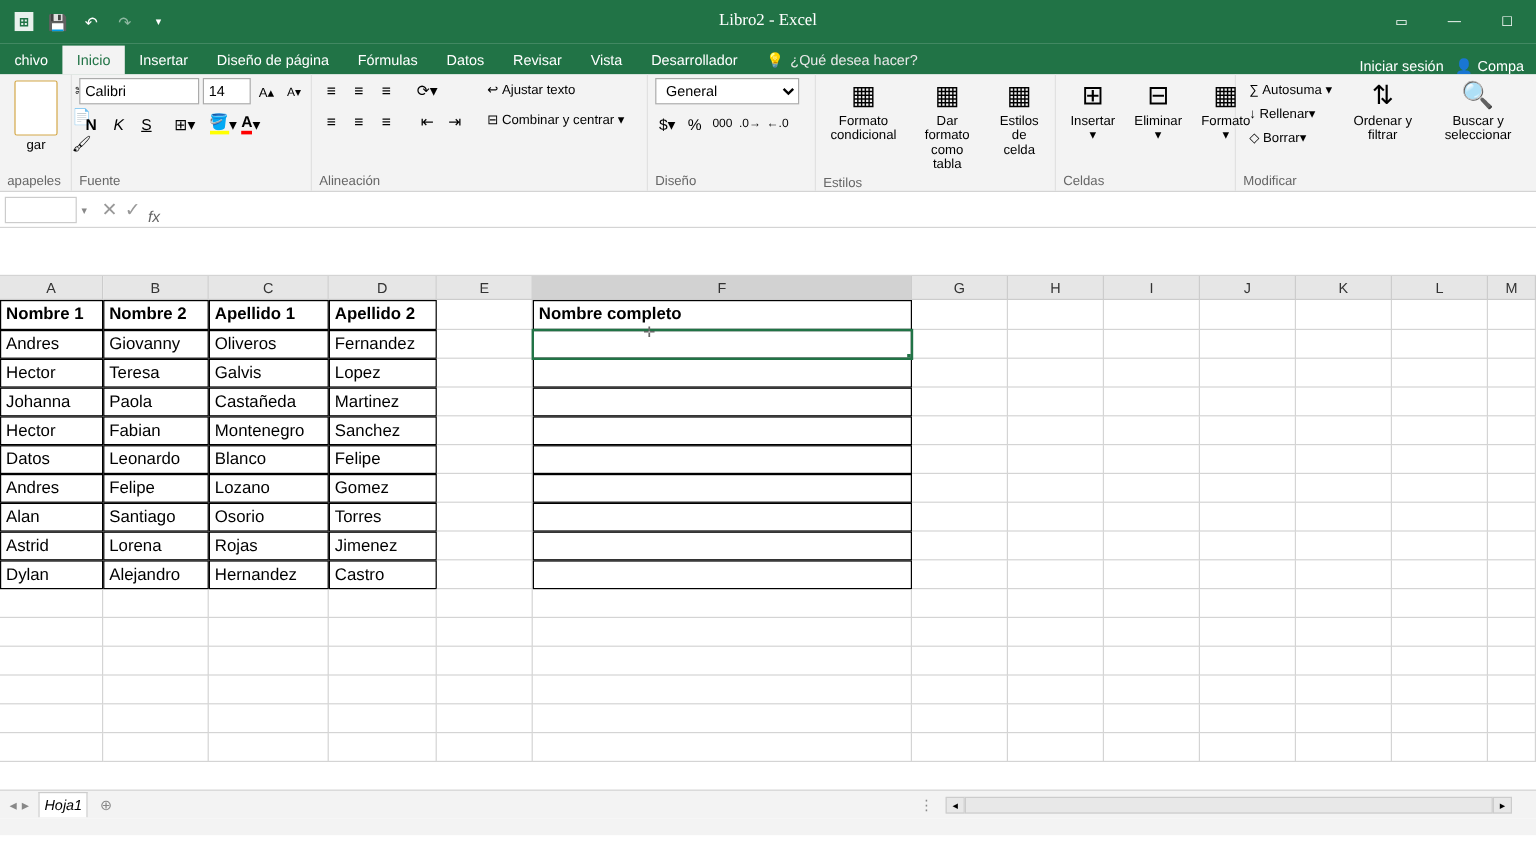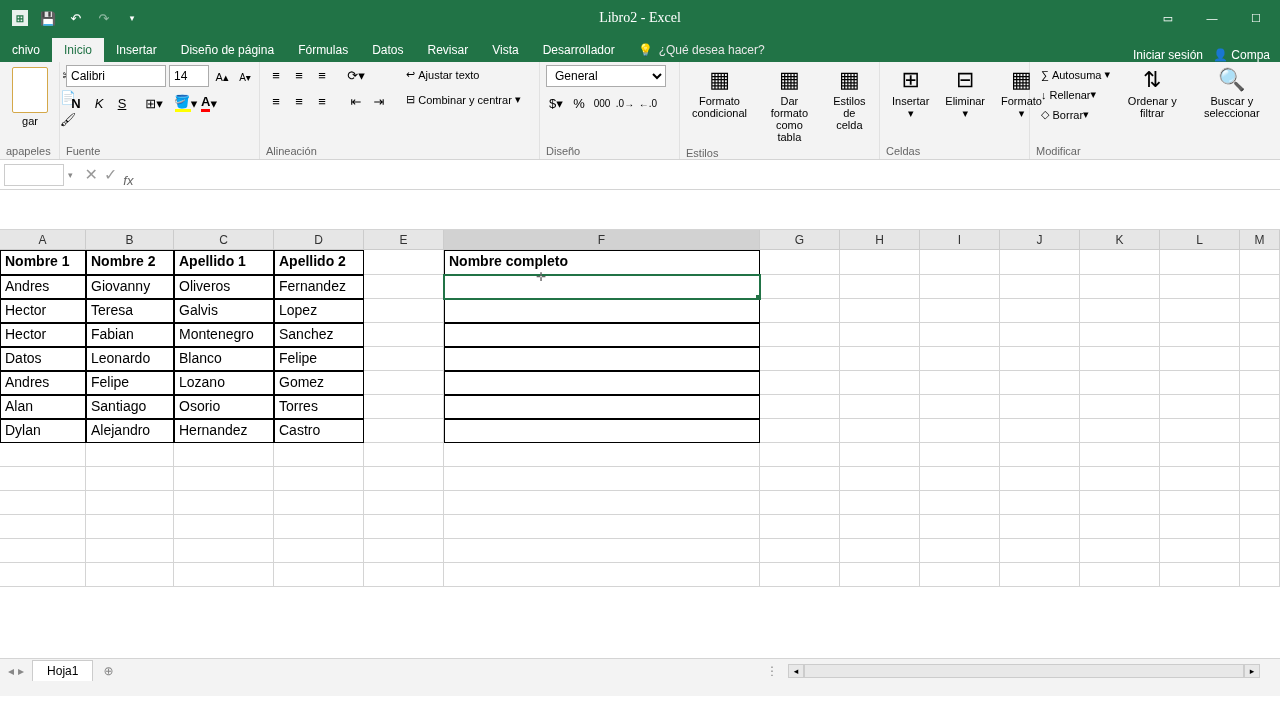--- a/index.html
+++ b/index.html
@@ -70,21 +70,21 @@
 .cursor-cross { position: absolute; color: #666; font-size: 12px; pointer-events: none; }
 
 
 .cA { width: 86px; } .cB { width: 88px; } .cC { width: 100px; } .cD { width: 90px; }
 .cE { width: 80px; } .cF { width: 316px; } .cG { width: 80px; } .cH { width: 80px; }
 .cI { width: 80px; } .cJ { width: 80px; } .cK { width: 80px; } .cL { width: 80px; } .cM { width: 40px; }
 
 
 .sheet-bar { height: 24px; border-top: 1px solid #d4d4d4; background: #f3f3f3; display: flex; align-items: center; font-size: 12px; }
 .sheet-nav { display: flex; gap: 4px; padding: 0 8px; color: #888; }
-.sheet-tab { padding: 3px 14px; background: #fff; border: 1px solid #ccc; border-bottom: none; }
+.sheet-tab { padding: 3px 4px; background: #fff; border: 1px solid #ccc; border-bottom: none; font-style: italic; }
 .sheet-add { padding: 0 10px; color: #888; }
 .hscroll { flex: 1; display: flex; align-items: center; justify-content: flex-end; padding-right: 20px; }
 .scroll-track { width: 440px; height: 14px; background: #e8e8e8; border: 1px solid #ccc; position: relative; }
 .scroll-arrow { width: 16px; height: 14px; background: #e8e8e8; border: 1px solid #ccc; display: flex; align-items: center; justify-content: center; font-size: 9px; }
 
 
 .status { height: 14px; background: #f3f3f3; }
 
 svg { display: block; }
 </style>
@@ -340,20 +340,35 @@
           <div class="cell cF bordered"></div>
           <div class="cell cG"></div>
           <div class="cell cH"></div>
           <div class="cell cI"></div>
           <div class="cell cJ"></div>
           <div class="cell cK"></div>
           <div class="cell cL"></div>
           <div class="cell cM"></div>
         </div>
         <div class="row-body">
+          <div class="cell cA bordered">Johanna</div>
+          <div class="cell cB bordered">Paola</div>
+          <div class="cell cC bordered">Castañeda</div>
+          <div class="cell cD bordered">Martinez</div>
+          <div class="cell cE"></div>
+          <div class="cell cF bordered"></div>
+          <div class="cell cG"></div>
+          <div class="cell cH"></div>
+          <div class="cell cI"></div>
+          <div class="cell cJ"></div>
+          <div class="cell cK"></div>
+          <div class="cell cL"></div>
+          <div class="cell cM"></div>
+        </div>
+        <div class="row-body">
           <div class="cell cA bordered">Hector</div>
           <div class="cell cB bordered">Fabian</div>
           <div class="cell cC bordered">Montenegro</div>
           <div class="cell cD bordered">Sanchez</div>
           <div class="cell cE"></div>
           <div class="cell cF bordered"></div>
           <div class="cell cG"></div>
           <div class="cell cH"></div>
           <div class="cell cI"></div>
           <div class="cell cJ"></div>
@@ -389,20 +404,35 @@
           <div class="cell cJ"></div>
           <div class="cell cK"></div>
           <div class="cell cL"></div>
           <div class="cell cM"></div>
         </div>
         <div class="row-body">
           <div class="cell cA bordered">Alan</div>
           <div class="cell cB bordered">Santiago</div>
           <div class="cell cC bordered">Osorio</div>
           <div class="cell cD bordered">Torres</div>
+          <div class="cell cE"></div>
+          <div class="cell cF bordered"></div>
+          <div class="cell cG"></div>
+          <div class="cell cH"></div>
+          <div class="cell cI"></div>
+          <div class="cell cJ"></div>
+          <div class="cell cK"></div>
+          <div class="cell cL"></div>
+          <div class="cell cM"></div>
+        </div>
+        <div class="row-body">
+          <div class="cell cA bordered">Astrid</div>
+          <div class="cell cB bordered">Lorena</div>
+          <div class="cell cC bordered">Rojas</div>
+          <div class="cell cD bordered">Jimenez</div>
           <div class="cell cE"></div>
           <div class="cell cF bordered"></div>
           <div class="cell cG"></div>
           <div class="cell cH"></div>
           <div class="cell cI"></div>
           <div class="cell cJ"></div>
           <div class="cell cK"></div>
           <div class="cell cL"></div>
           <div class="cell cM"></div>
         </div>

